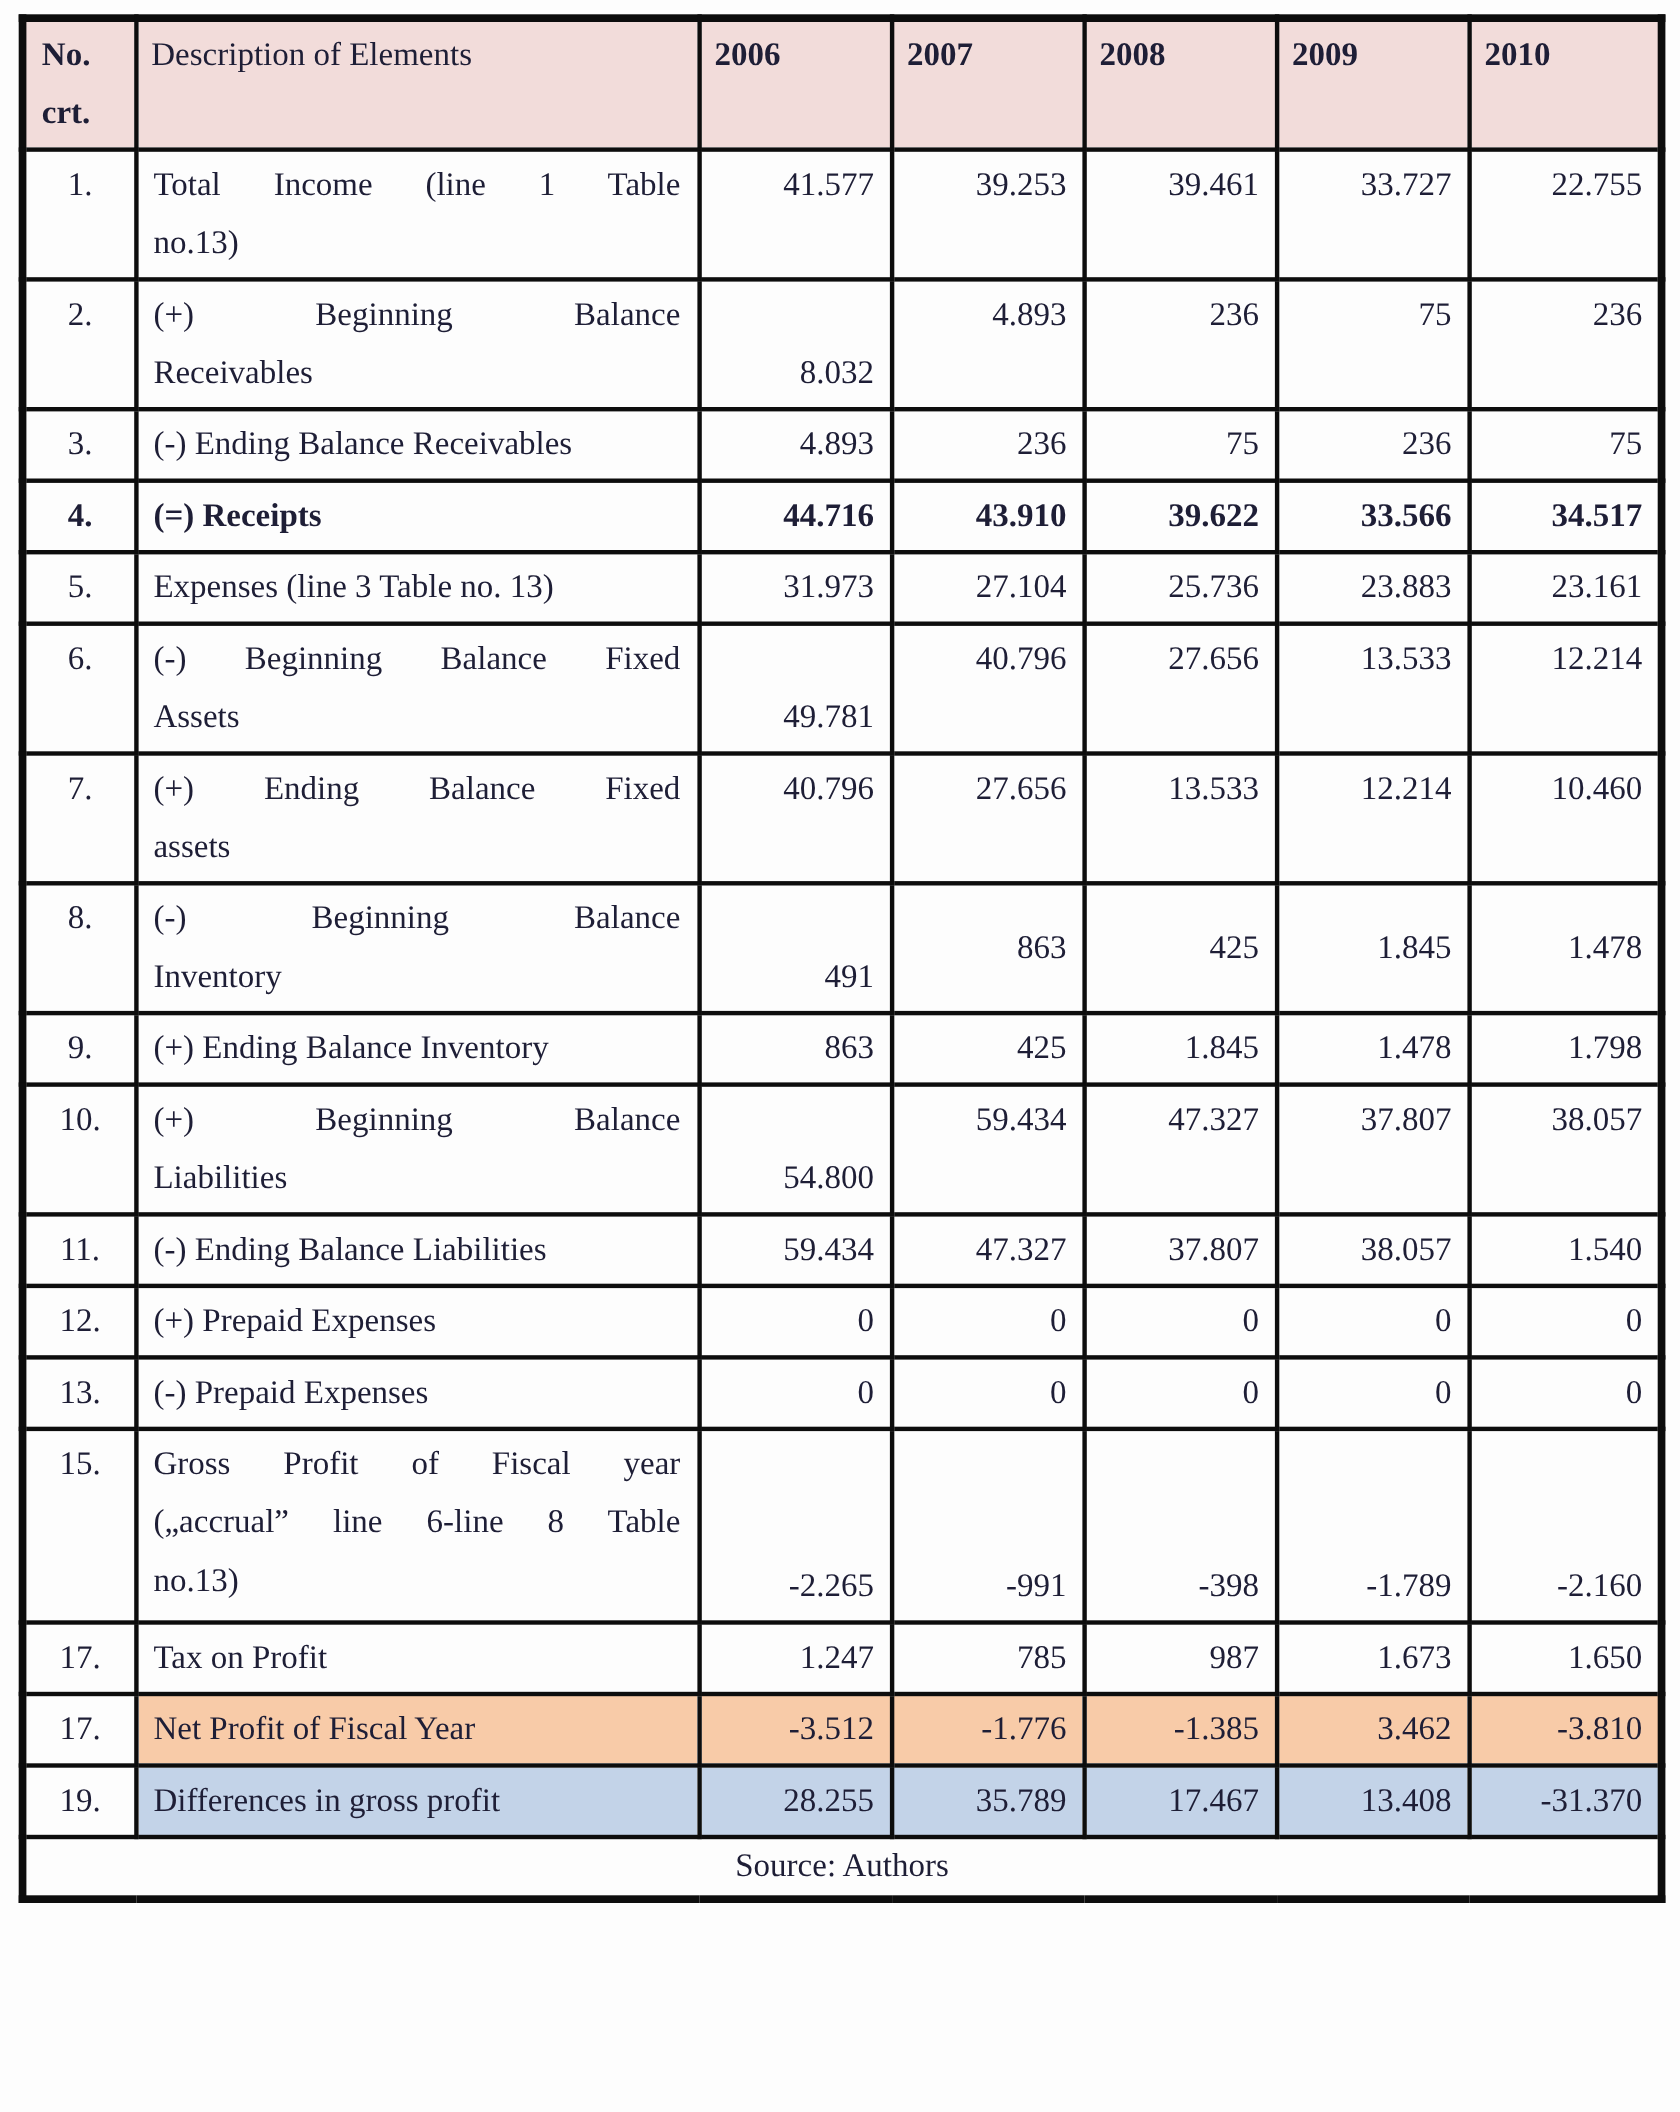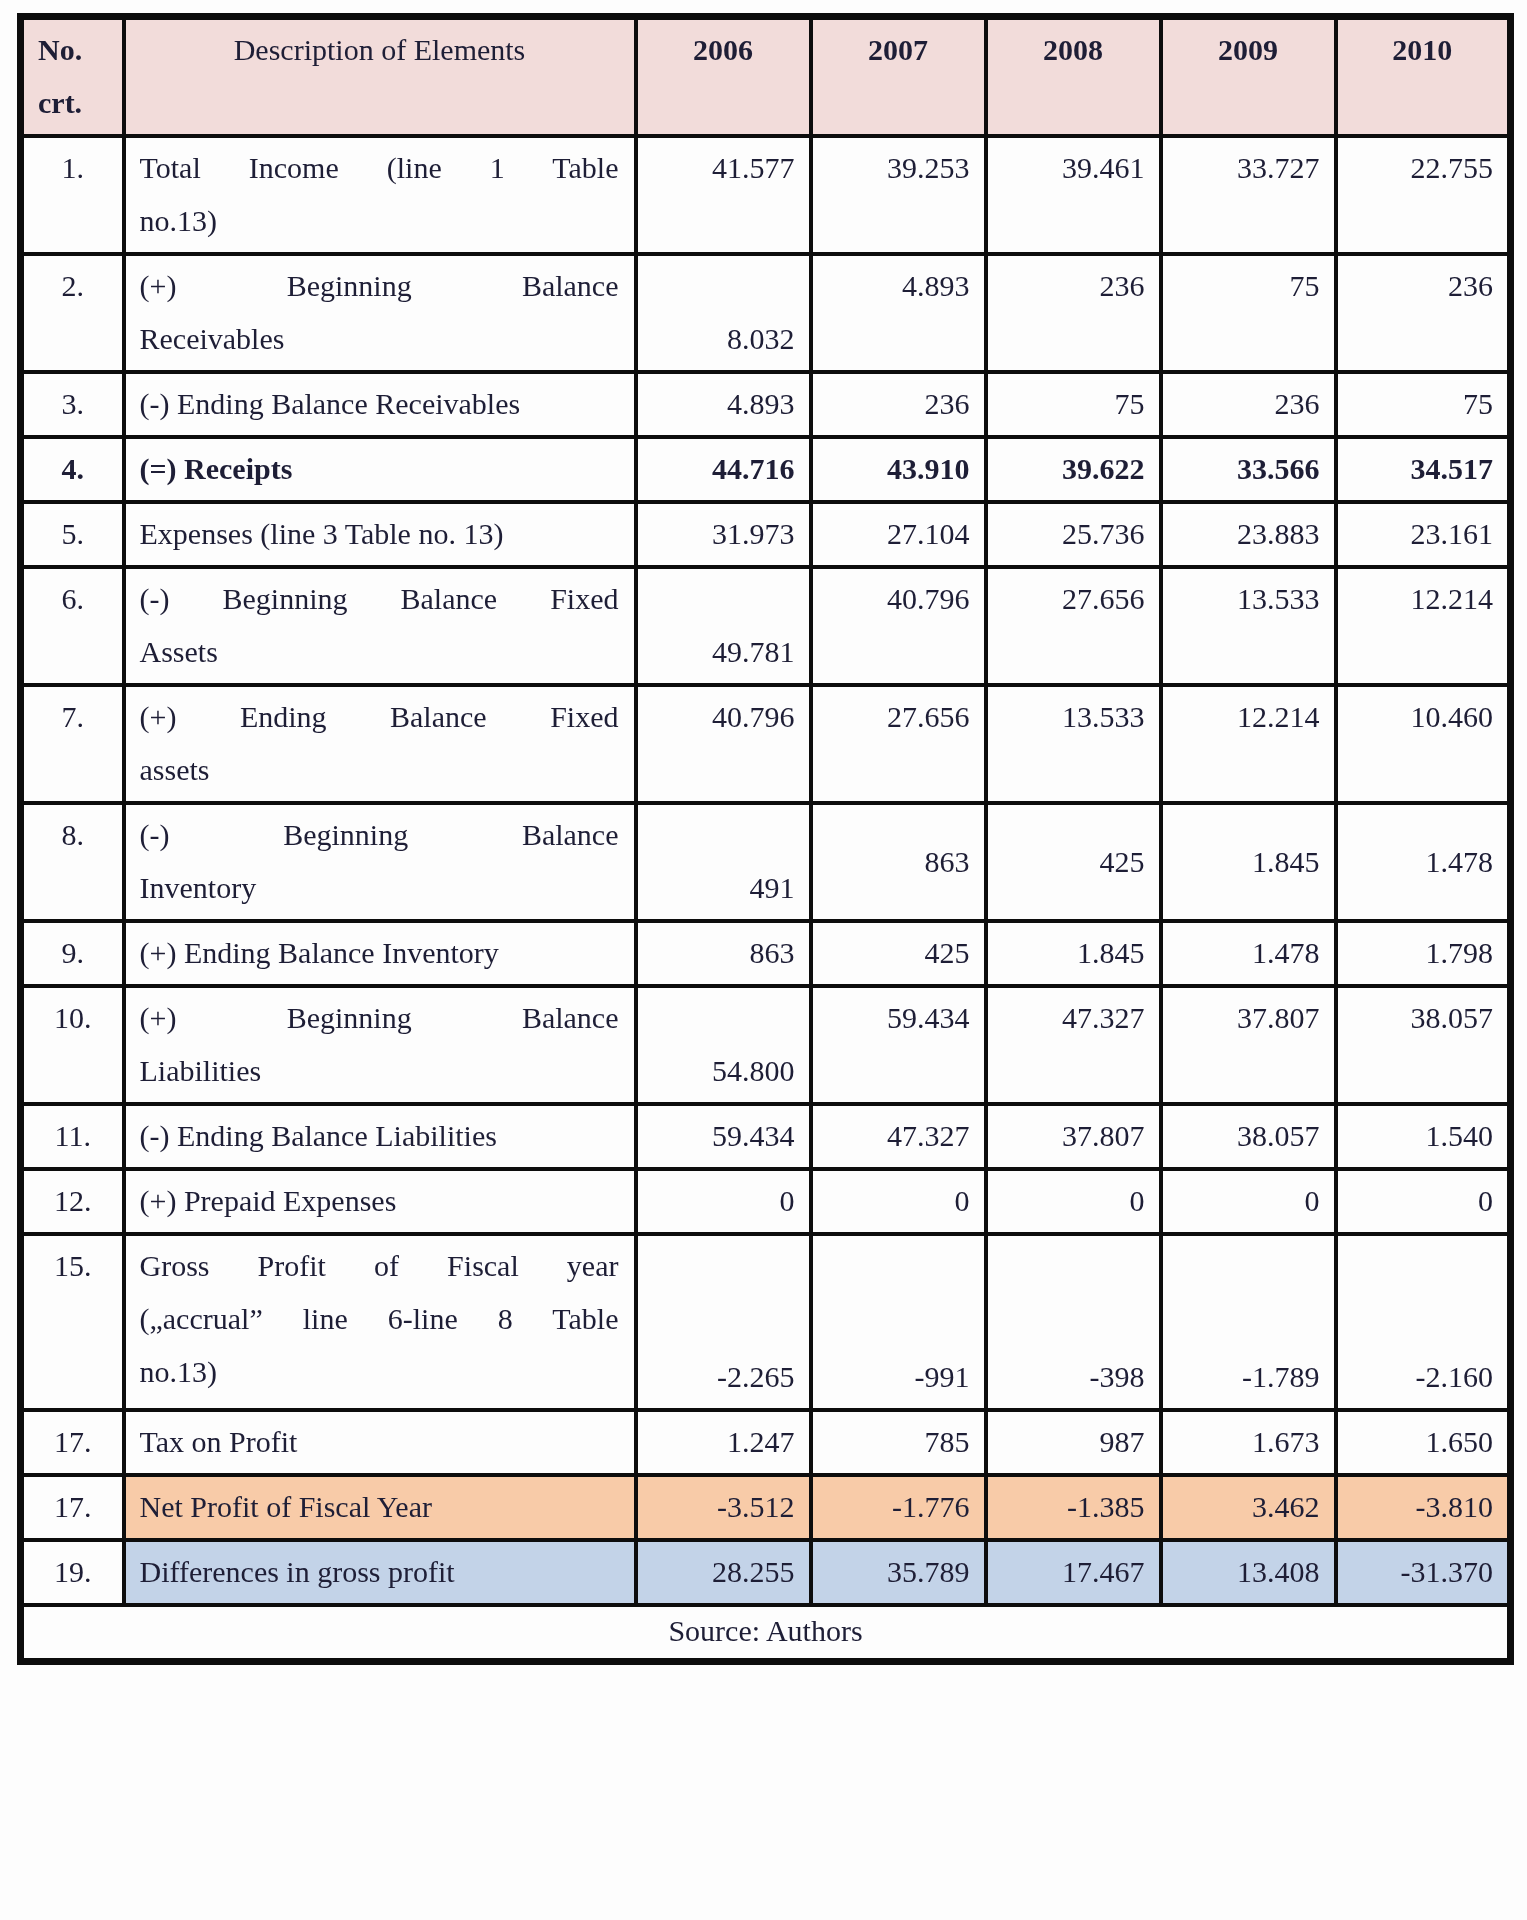--- a/index.html
+++ b/index.html
@@ -30,21 +30,21 @@
   col.c-year{width:175px;}
   th,td{
     border:4px solid var(--border);
     vertical-align:top;
     font-size:30px;
     padding:3px 12px 5px 12px;
     overflow:hidden;
   }
   .dline{line-height:53px;font-family:Liberation Serif, serif;}
   
-  thead th{background:var(--header-bg);font-weight:bold;text-align:center;}
+  thead th{background:var(--header-bg);font-weight:bold;text-align:left;}
   thead th.h-no{text-align:left;padding-left:14px;}
   thead th.h-desc{font-weight:normal;}
   
   td.no-cell{text-align:center;line-height:53px;}
   td.desc-cell{text-align:left;padding-left:14px;padding-right:15px;}
   td.desc-cell .dline{text-align:justify;text-align-last:left;}
   td.desc-cell .dline:not(:last-child){text-align-last:justify;}
   td.val-cell{text-align:right;padding-right:14px;line-height:53px;}
   td.v-bottom{vertical-align:bottom;}
   td.v-middle{vertical-align:middle;}
@@ -236,20 +236,31 @@
           <td class="no-cell">12.</td>
           <td class="desc-cell">
             <div class="dline">(+) Prepaid Expenses</div>
           </td>
           <td class="val-cell v-top">0</td>
           <td class="val-cell v-top">0</td>
           <td class="val-cell v-top">0</td>
           <td class="val-cell v-top">0</td>
           <td class="val-cell v-top">0</td>
         </tr>
+        <tr class="rh1">
+          <td class="no-cell">13.</td>
+          <td class="desc-cell">
+            <div class="dline">(-) Prepaid Expenses</div>
+          </td>
+          <td class="val-cell v-top">0</td>
+          <td class="val-cell v-top">0</td>
+          <td class="val-cell v-top">0</td>
+          <td class="val-cell v-top">0</td>
+          <td class="val-cell v-top">0</td>
+        </tr>
         <tr class="rh3">
           <td class="no-cell">15.</td>
           <td class="desc-cell">
             <div class="dline">Gross Profit of Fiscal year</div>
             <div class="dline">(„accrual” line 6-line 8 Table</div>
             <div class="dline">no.13)</div>
           </td>
           <td class="val-cell v-bottom">-2.265</td>
           <td class="val-cell v-bottom">-991</td>
           <td class="val-cell v-bottom">-398</td>

